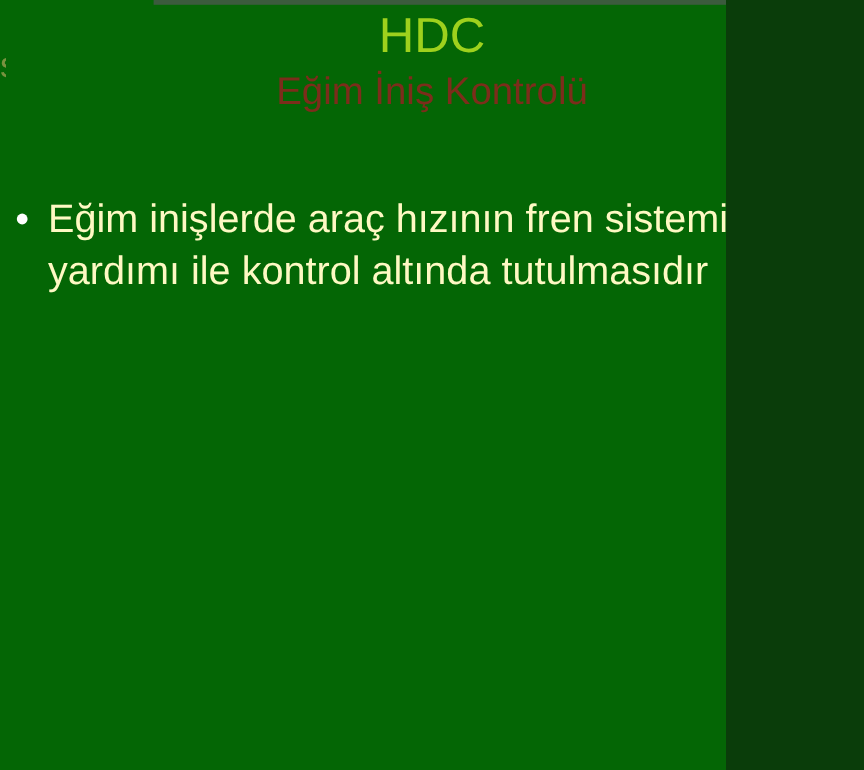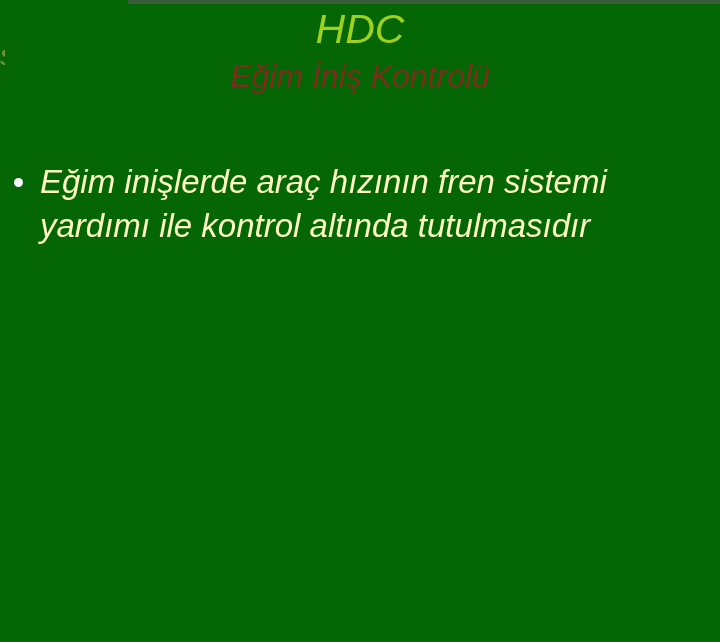--- a/index.html
+++ b/index.html
@@ -6,25 +6,24 @@
     margin: 0;
     padding: 0;
     background: #0a3d0a;
   }
   body {
     font-family: "Liberation Sans", sans-serif;
   }
 
   #slide {
     position: relative;
-    width: 720px;
+    width: 605px;
     height: 642px;
     background: #046605;
     overflow: hidden;
-    font-style: italic;
   }
 
   
   #top-strip {
     position: absolute;
     left: 128px;
     top: 0;
     width: 592px;
     height: 4px;
     background: #3b5b3d;

